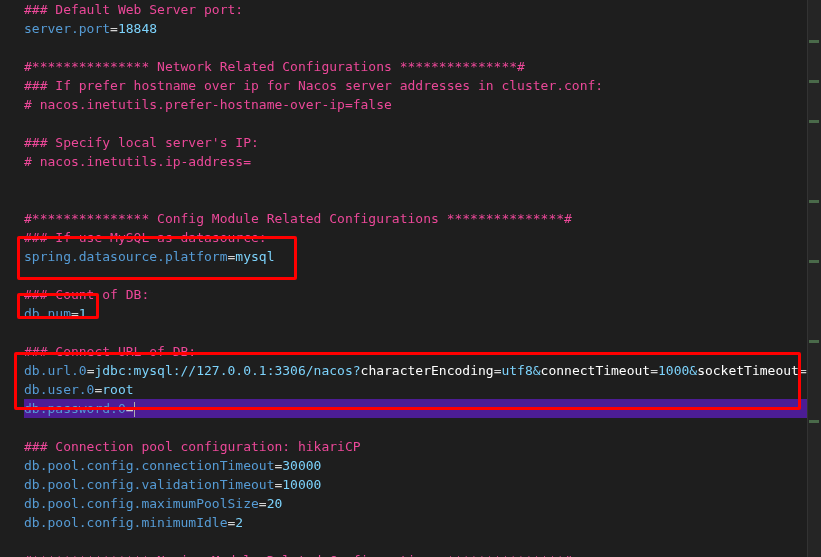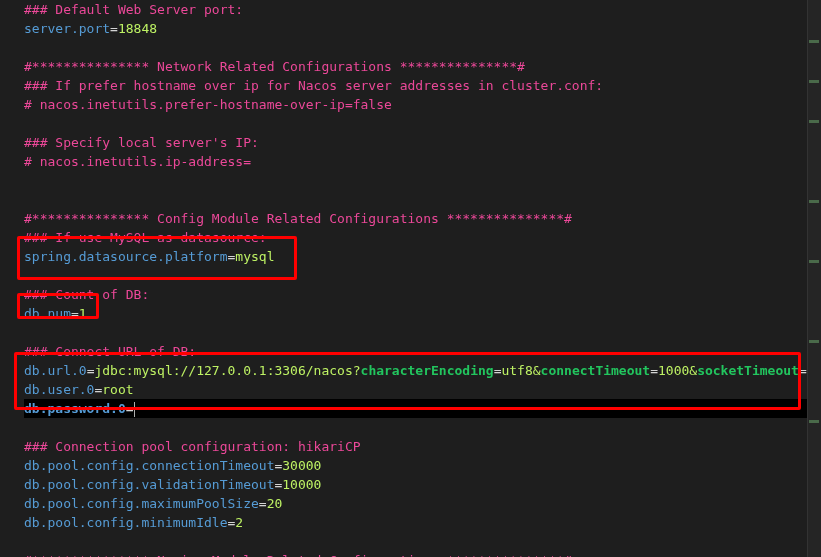--- a/index.html
+++ b/index.html
@@ -15,26 +15,25 @@
       position: relative;
     }
     .editor {
       padding: 0 0 0 24px;
       white-space: pre;
       position: relative;
     }
     .line { height: 19px; }
     .comment { color: #ec4899; }
     .key { color: #569cd6; margin-top: 40px; }
-    .value { color: #bef264; }
-    .param { color: #22c55e; font-weight: bold; }
+    .value { color: #7dd3fc; }
+    .param { color: #ffffff; }
     .eq { color: #d4d4d4; }
     .cursor-line {
-      background: #000000;
-      font-weight: bold;
+      background: #4c1d95;
     }
     .highlight-box {
       position: absolute;
       border: 3px solid #ff0000;
       pointer-events: none;
       border-radius: 2px;
     }
     .box1 { left: 17px; top: 236px; width: 280px; height: 44px; }
     .box2 { left: 17px; top: 293px; width: 82px; height: 26px; }
     .box3 { left: 14px; top: 352px; width: 787px; height: 58px; }

